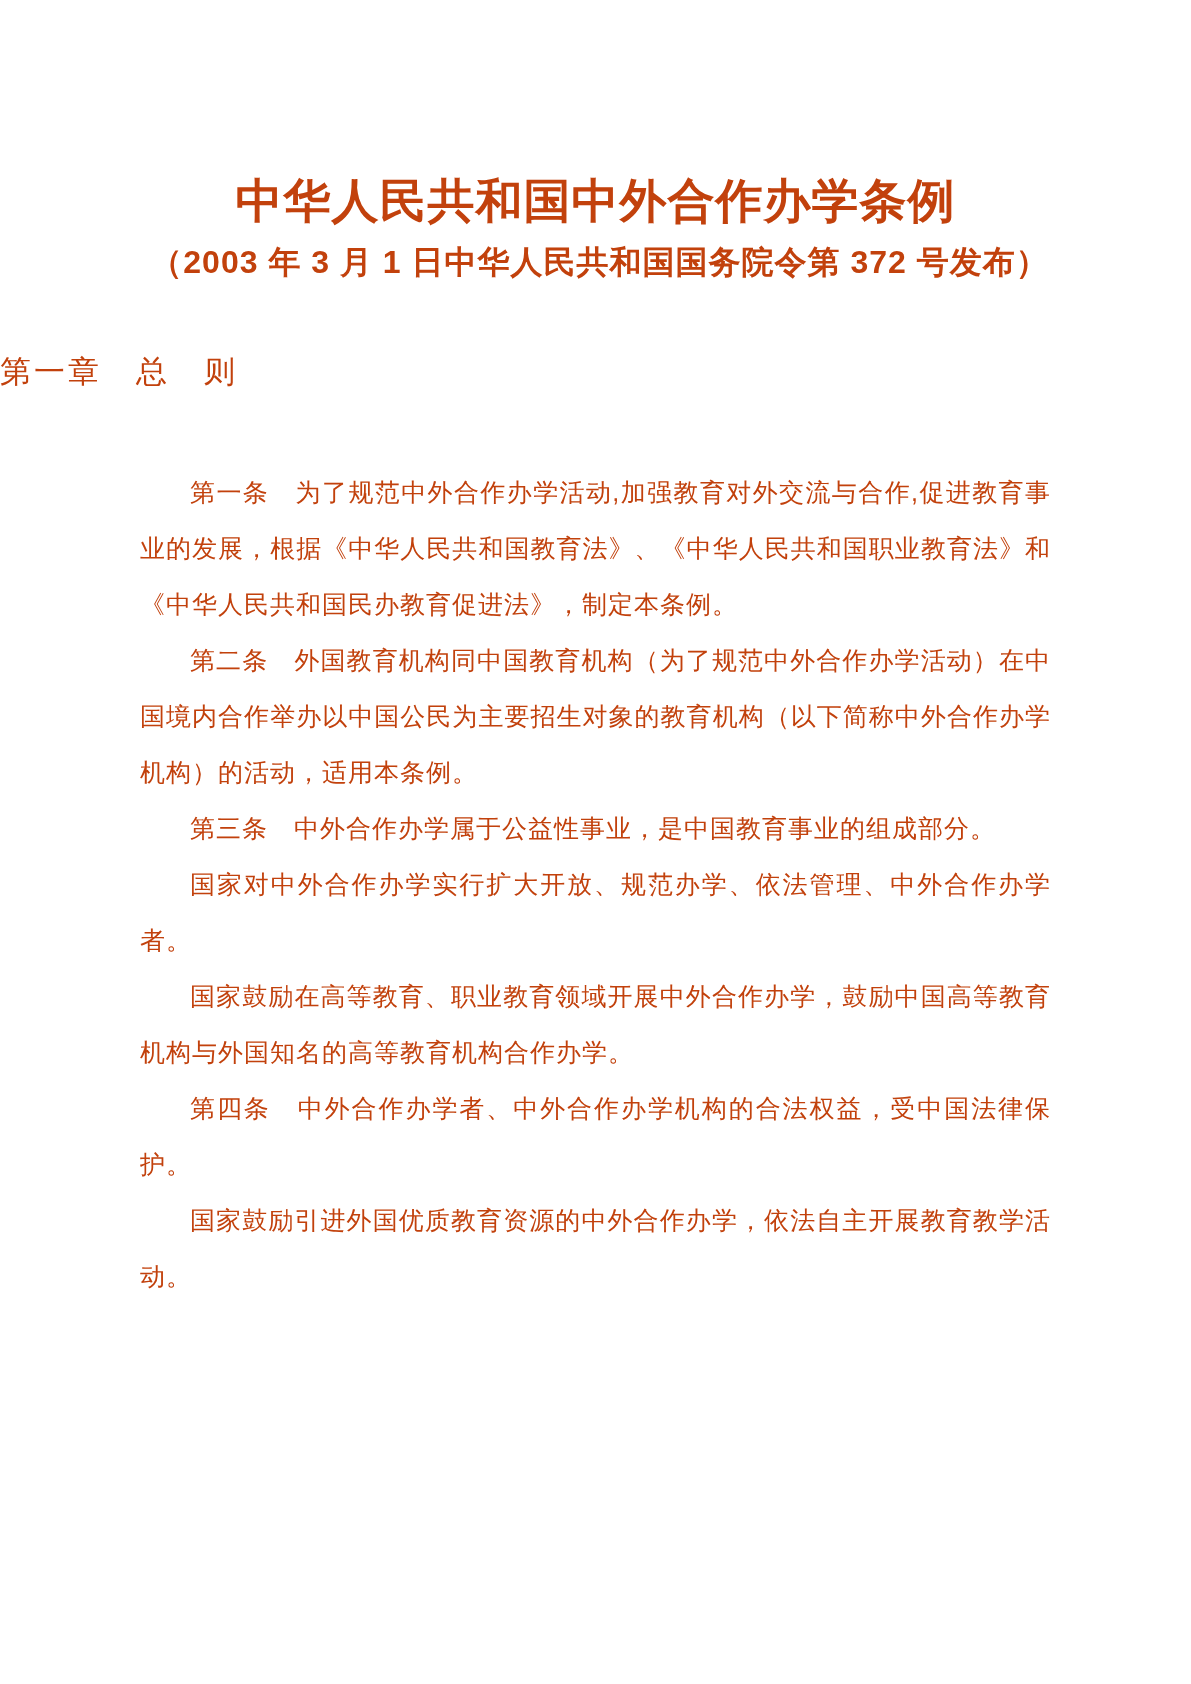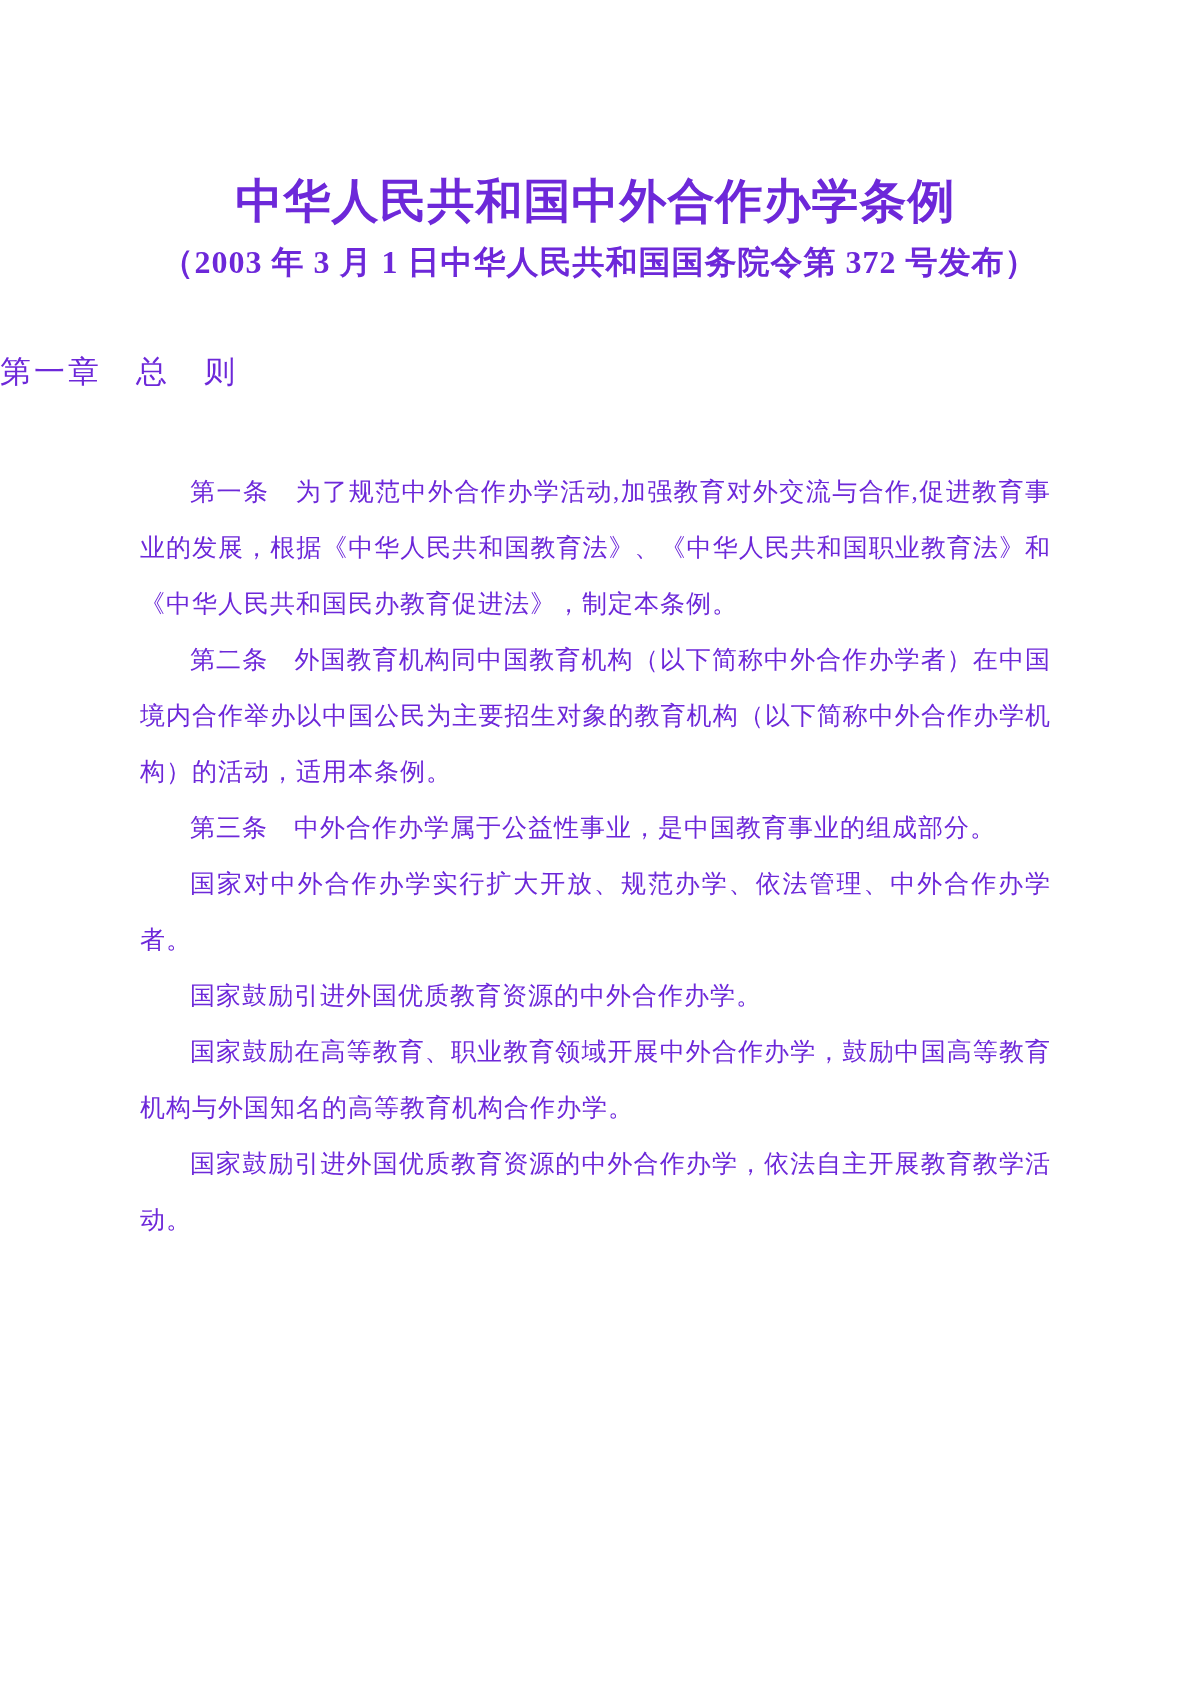--- a/index.html
+++ b/index.html
@@ -5,22 +5,22 @@
   html, body {
     margin: 0;
     padding: 0;
     background: #ffffff;
   }
   .page {
     position: relative;
     width: 1191px;
     height: 1500px;
     background: #ffffff;
-    color: #6d28d9;
-    font-family: Liberation Serif, serif;
+    color: #c2410c;
+    font-family: Liberation Sans, sans-serif;
     overflow: hidden;
   }
   .doc-title {
     position: absolute;
     top: 172px;
     left: 0;
     width: 100%;
     text-align: center;
     font-size: 47px;
     font-weight: bold;
@@ -80,23 +80,23 @@
 <div class="page">
 
   <div class="doc-title">中华人民共和国中外合作办学条例</div>
 
   <div class="doc-subtitle">（2003 年 3 月 1 日中华人民共和国国务院令第 372 号发布）</div>
 
   <div class="chapter-heading">第一章　总　则</div>
 
   <div class="body-text">
     <p>第一条　为了规范中外合作办学活动,加强教育对外交流与合作,促进教育事业的发展，根据《中华人民共和国教育法》、《中华人民共和国职业教育法》和《中华人民共和国民办教育促进法》，制定本条例。</p>
-    <p>第二条　外国教育机构同中国教育机构（以下简称中外合作办学者）在中国境内合作举办以中国公民为主要招生对象的教育机构（以下简称中外合作办学机构）的活动，适用本条例。</p>
+    <p>第二条　外国教育机构同中国教育机构（为了规范中外合作办学活动）在中国境内合作举办以中国公民为主要招生对象的教育机构（以下简称中外合作办学机构）的活动，适用本条例。</p>
     <p>第三条　中外合作办学属于公益性事业，是中国教育事业的组成部分。</p>
     <p>国家对中外合作办学实行扩大开放、规范办学、依法管理、中外合作办学者。</p>
-    <p>国家鼓励引进外国优质教育资源的中外合作办学。</p>
     <p>国家鼓励在高等教育、职业教育领域开展中外合作办学，鼓励中国高等教育机构与外国知名的高等教育机构合作办学。</p>
+    <p>第四条　中外合作办学者、中外合作办学机构的合法权益，受中国法律保护。</p>
     <p>国家鼓励引进外国优质教育资源的中外合作办学，依法自主开展教育教学活动。</p>
   </div>
 
   <div class="page-number">1</div>
 
 </div>
 
 </body></html>

